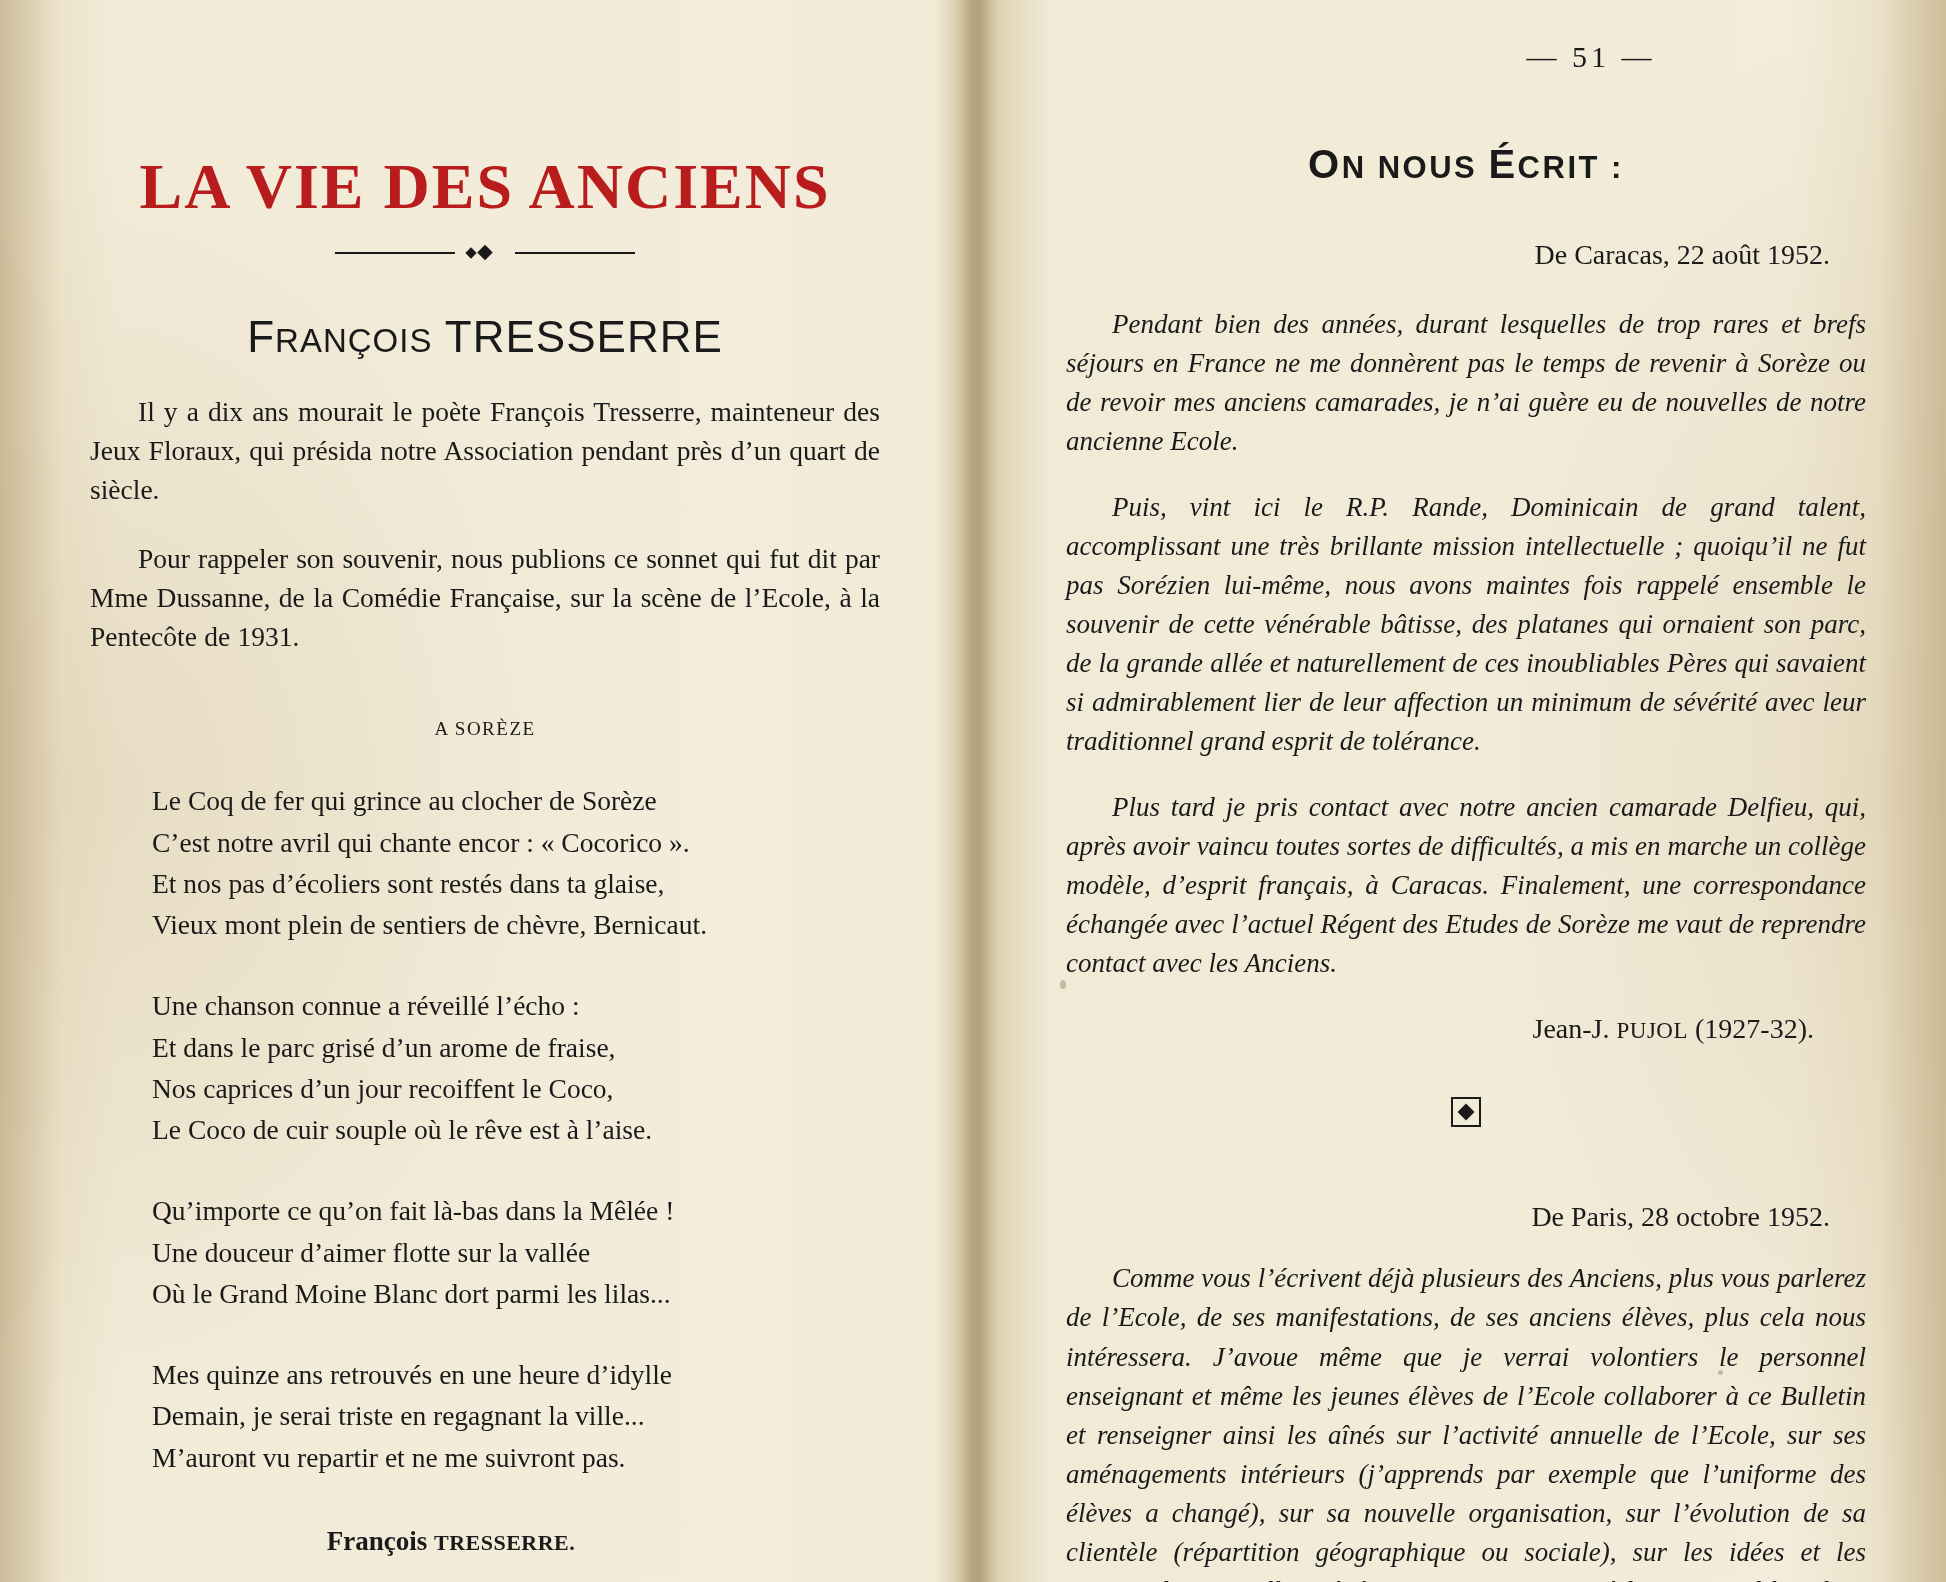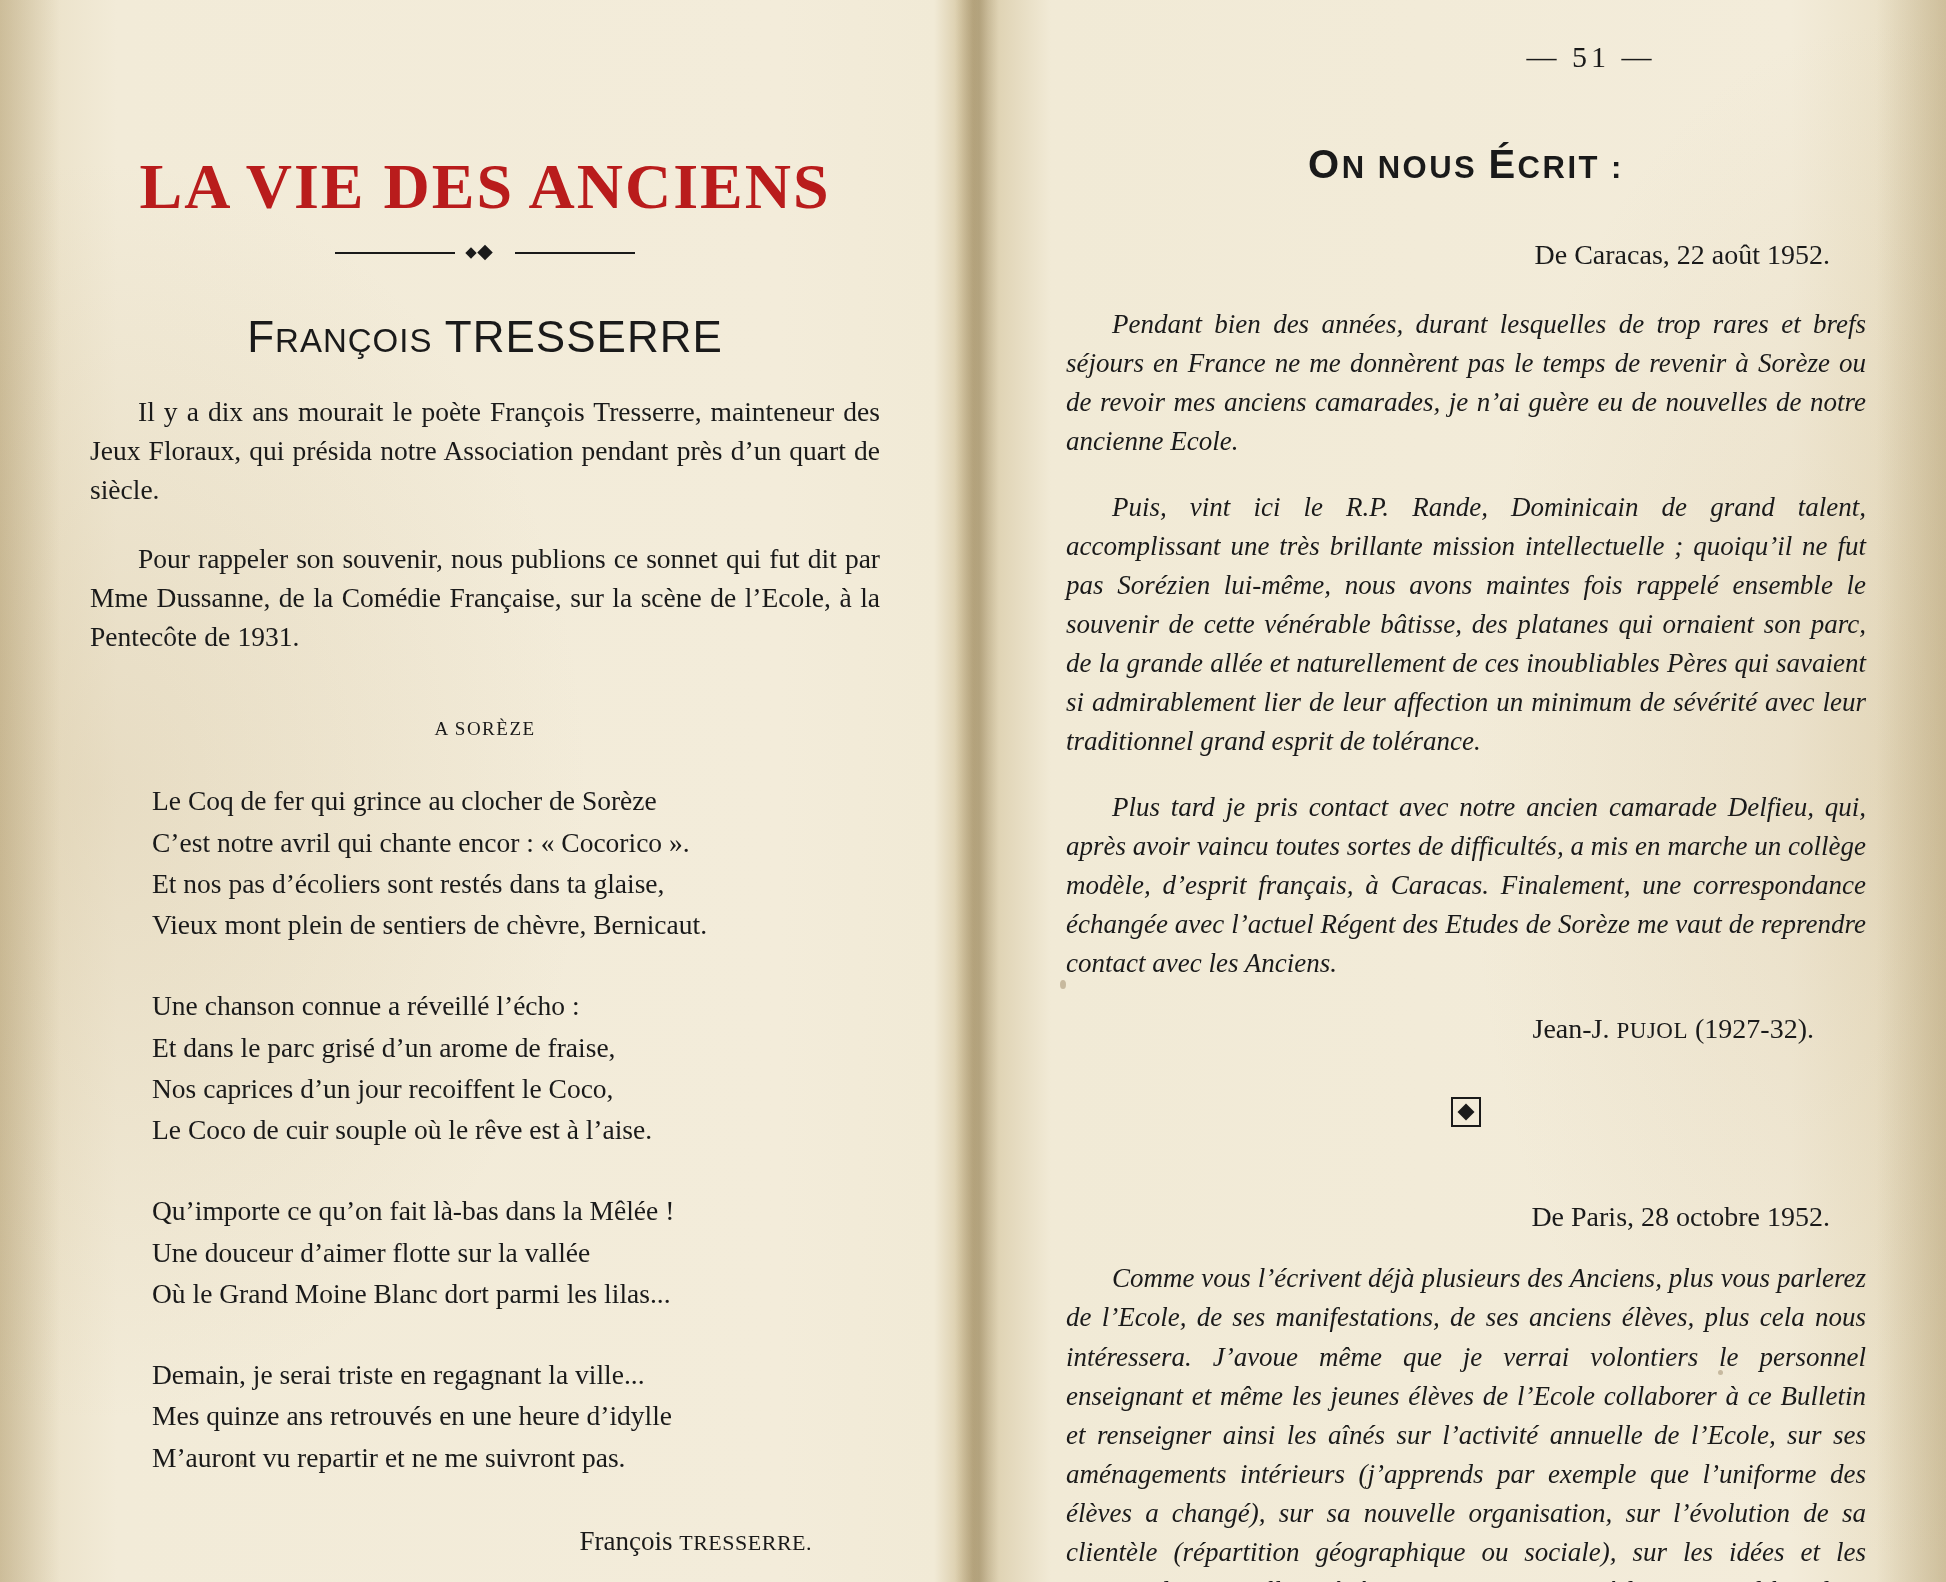--- a/index.html
+++ b/index.html
@@ -131,22 +131,23 @@
     margin: 62px 0 0 0;
   }
   .stanza {
     font-size: 27.5px;
     line-height: 1.5;
     margin: 40px 0 0 62px;
   }
   .stanza .line { white-space: nowrap; }
   .poem-sig {
     font-size: 27px;
-    text-align: right;
+    text-align: center;
     margin: 48px 68px 0 0;
+    font-weight: bold;
   }
   .poem-sig .sm { font-size: 22px; letter-spacing: .5px; }
 
   
   .right-inner {
     position: absolute;
     left: 80px;
     top: 40px;
     width: 800px;
   }
@@ -254,22 +255,22 @@
       <div class="line">Le Coco de cuir souple où le rêve est à l’aise.</div>
     </div>
 
     <div class="stanza">
       <div class="line">Qu’importe ce qu’on fait là-bas dans la Mêlée !</div>
       <div class="line">Une douceur d’aimer flotte sur la vallée</div>
       <div class="line">Où le Grand Moine Blanc dort parmi les lilas...</div>
     </div>
 
     <div class="stanza">
+      <div class="line">Mes quinze ans retrouvés en une heure d’idylle</div>
       <div class="line">Demain, je serai triste en regagnant la ville...</div>
-      <div class="line">Mes quinze ans retrouvés en une heure d’idylle</div>
       <div class="line">M’auront vu repartir et ne me suivront pas.</div>
     </div>
 
     <div class="poem-sig">
       <span>François </span><span class="sm">TRESSERRE.</span>
     </div>
 
   </div>
 </div>
 

